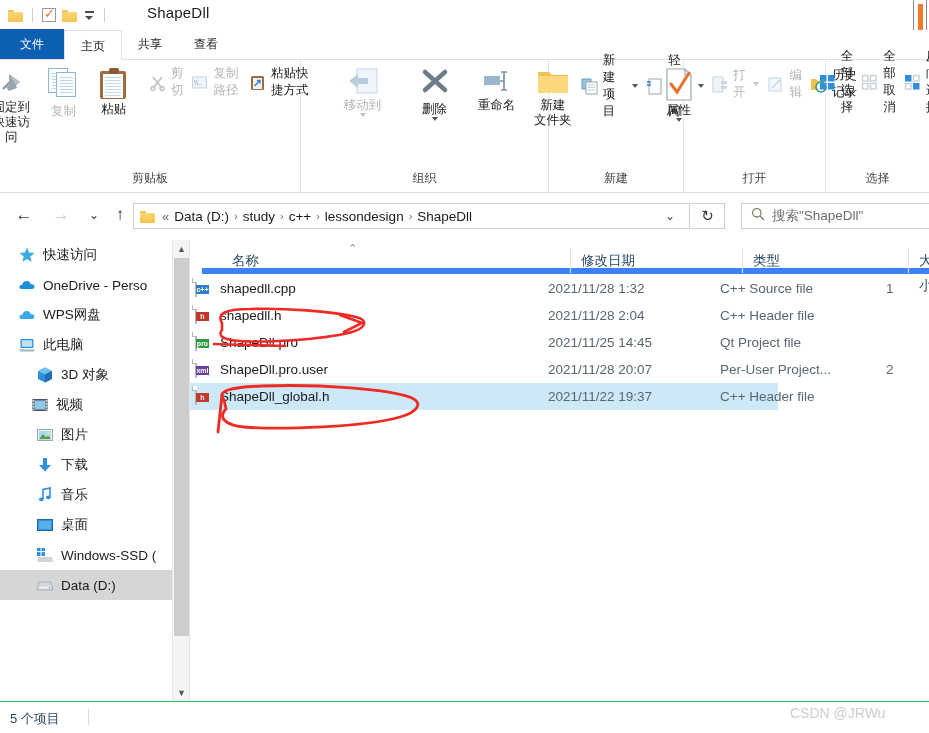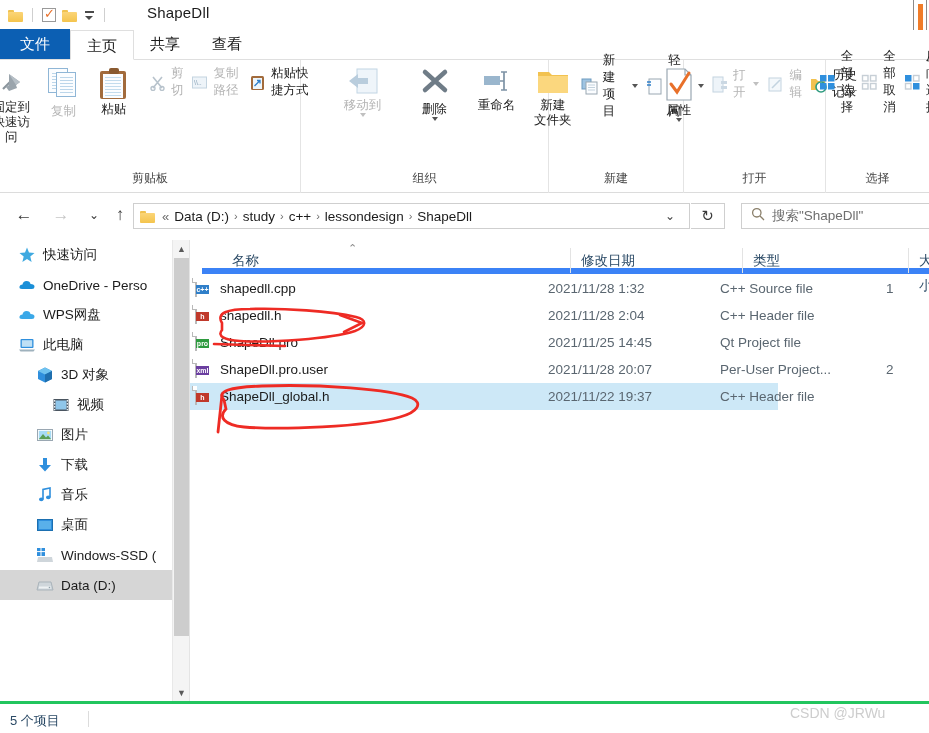--- a/index.html
+++ b/index.html
@@ -29,21 +29,21 @@
   .win-title{ position:absolute; left:147px; top:4px; font-size:15px; color:#1b1b1b; letter-spacing:.2px;}
 
   
   .top-scroll{ position:absolute; right:2px; top:0px; width:14px; height:47px;
      border:1px solid #8a8a8a; border-top:none; background:#fff; }
   .top-scroll i{ position:absolute; left:4px; top:4px; width:5px; height:38px; background:#f07c29; display:block;}
 
   
   .tabs{ position:absolute; left:0; top:30px; height:30px; width:929px;
      border-bottom:1px solid #dfdfdf; background:#fff; display:flex; align-items:flex-end;}
-  .tab{ height:30px; line-height:30px; padding:0 16px; font-size:15px; color:#1b1b1b; cursor:default;}
+  .tab{ height:30px; line-height:30px; padding:0 16px; font-size:12px; color:#1b1b1b; cursor:default;}
   .tab.file{ background:#0c5fb3; color:#fff; padding:0 20px; }
   .tab.active{ border:1px solid #dfdfdf; border-bottom:1px solid #fff; position:relative; top:1px; background:#fff;}
 
   
   .ribbon{ position:absolute; left:0; top:60px; width:929px; height:133px;
      background:#fff; border-bottom:1px solid #dcdcdc; display:flex; }
   .rgroup{ position:relative; height:133px; display:flex; flex-direction:column;
      align-items:center; justify-content:flex-start; border-right:1px solid #e4e4e4; }
   .rgroup .gitems{ display:flex; align-items:flex-start; height:106px; padding-top:6px;}
   .rgroup .gname{ font-size:12px; color:#444; text-align:center; width:100%;
@@ -122,21 +122,21 @@
   .frow .fsize{ position:absolute; left:696px; font-size:13.5px; color:#5a6670; white-space:nowrap;}
   .fileico{ position:absolute; left:5px; width:17px; height:19px; }
   .fi-doc{ position:relative; width:15px; height:18px; background:#fff; border:1px solid #b9b9b9;}
   .fi-doc .corner{ position:absolute; right:-1px; top:-1px; width:5px; height:5px;
      background:#fff; border-left:1px solid #b9b9b9; border-bottom:1px solid #b9b9b9;}
   .fi-tag{ position:absolute; left:0; bottom:2px; width:13px; height:9px; font-size:7px;
      color:#fff; text-align:center; line-height:9px; font-weight:bold; font-family:"Liberation Sans",sans-serif;}
 
   
   .statusbar{ position:absolute; left:0; top:701px; width:929px; height:32px;
-     border-top:3px solid #22c55e; background:#fff;}
+     border-top:1px solid #22c55e; background:#fff;}
   .statusbar .cnt{ position:absolute; left:10px; top:8px; font-size:13px; color:#2b4a66;}
   .statusbar .div{ position:absolute; left:88px; top:7px; width:1px; height:16px; background:#dcdcdc;}
   .watermark{ position:absolute; left:790px; top:705px; font-size:14px; color:#cdcdcd;}
 
   .annot{ position:absolute; left:0; top:0; width:929px; height:733px; pointer-events:none;}
 </style>
 </head>
 <body>
 
 <div id="app">
@@ -478,21 +478,21 @@
       <span class="ico">
         <svg width="18" height="18" viewBox="0 0 18 18">
           <path d="M9 1.5 L16 5 V13 L9 16.5 L2 13 V5 Z" fill="#2f8fdd"></path>
           <path d="M9 1.5 L16 5 L9 8.5 L2 5 Z" fill="#6fc2ef"></path>
           <path d="M9 8.5 L16 5 V13 L9 16.5 Z" fill="#1f6fae"></path>
         </svg>
       </span>
       <span>3D 对象</span>
     </div>
 
-    <div class="navitem" style="padding-left:52px">
+    <div class="navitem" style="padding-left:31px">
       <span class="ico">
         <svg width="18" height="18" viewBox="0 0 18 18">
           <rect x="1.5" y="3" width="15" height="12" fill="#4a5560"></rect>
           <rect x="3.5" y="4.5" width="11" height="9" fill="#8fc6ea"></rect>
           <rect x="2" y="4" width="1.3" height="1.6" fill="#e8edf1"></rect>
             <rect x="2" y="7" width="1.3" height="1.6" fill="#e8edf1"></rect>
           <rect x="2" y="10" width="1.3" height="1.6" fill="#e8edf1"></rect>
             <rect x="2" y="13" width="1.3" height="1.3" fill="#e8edf1"></rect>
           <rect x="14.7" y="4" width="1.3" height="1.6" fill="#e8edf1"></rect>
             <rect x="14.7" y="7" width="1.3" height="1.6" fill="#e8edf1"></rect>

